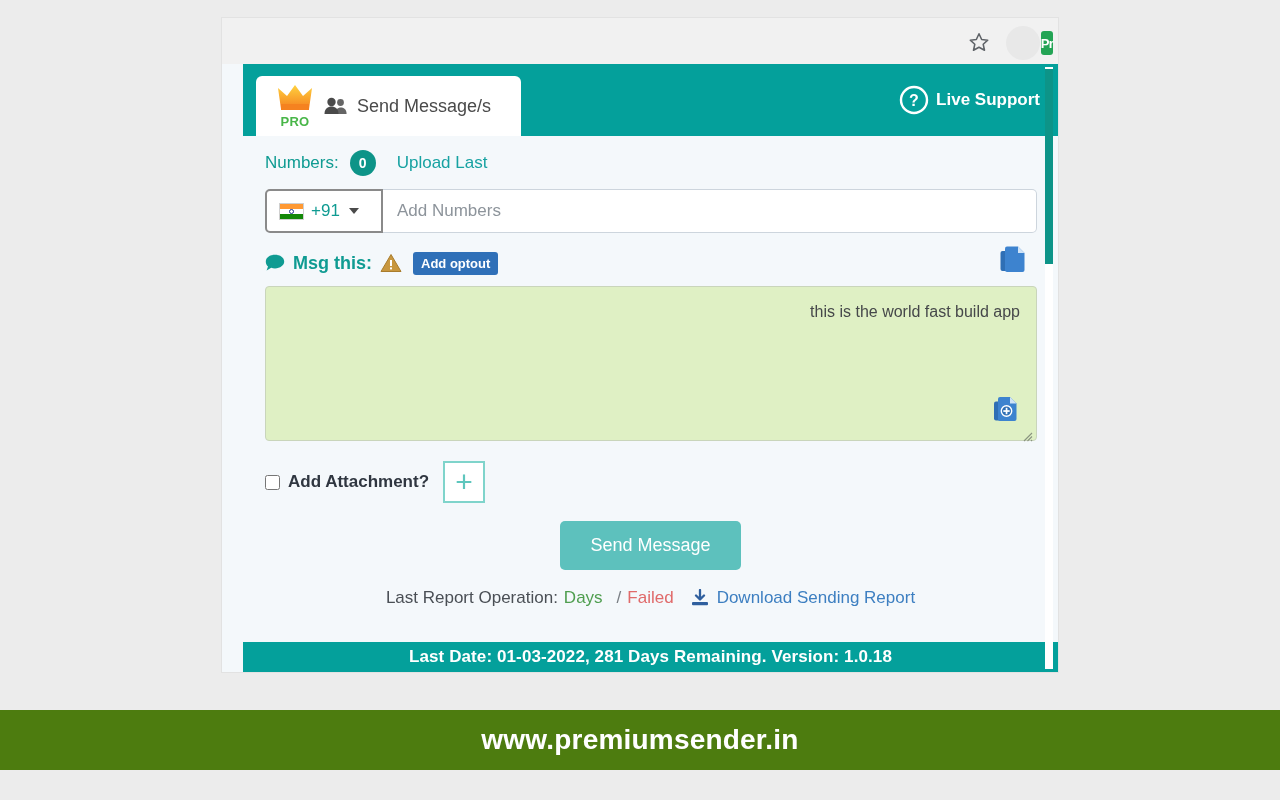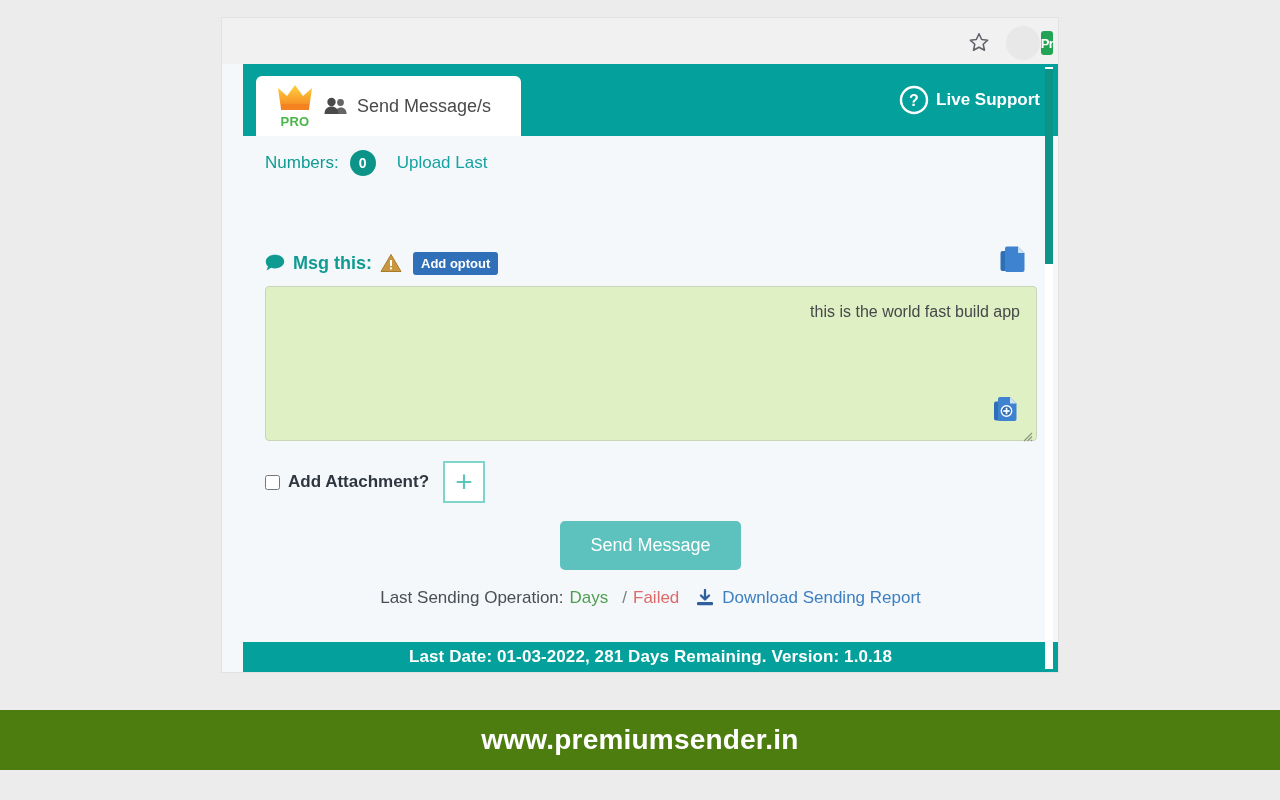--- a/index.html
+++ b/index.html
@@ -357,20 +357,26 @@
           </div>
         </div>
 
         <div class="numbers-row">
           <span class="numbers-label">Numbers:</span>
           <span class="count-badge">0</span>
           <span class="upload-excel">Upload Last</span>
         </div>
 
         <div class="number-input-row">
+          <div class="country-select">
+            <span class="flag"></span>
+            <span class="dial-code">+91</span>
+            <span class="caret-down"></span>
+          </div>
+          <input class="numbers-field" type="text" placeholder="Add Numbers" style="">
         </div>
 
         <div class="msg-label-row">
           <svg width="20" height="18" viewBox="0 0 20 18">
             <path d="M10 0.8 C15.2 0.8 19.2 3.7 19.2 7.6 C19.2 11.4 15.2 14.4 10 14.4 C8.6 14.4 7.3 14.2 6.2 13.8 L1.6 16.6 L3 12.6 C1.5 11.3 0.8 9.6 0.8 7.6 C0.8 3.7 4.8 0.8 10 0.8 Z" fill="#0f9b92"></path>
           </svg>
           <span class="msg-text-label">Msg this:</span>
           <svg width="22" height="20" viewBox="0 0 22 20">
             <path d="M11 1.5 L21 18.5 L1 18.5 Z" fill="#c8973f" stroke="#a97c2c" stroke-width="1"></path>
             <rect x="10" y="7" width="2" height="6" fill="#ffffff"></rect>
@@ -410,21 +416,21 @@
           <span class="plus-button">
             <span class="plus-glyph">+</span>
           </span>
         </div>
 
         <div class="send-wrap">
           <button class="send-button">Send Message</button>
         </div>
 
         <div class="status-row">
-          <span class="status-prefix">Last Sending Operation:</span>
+          <span class="status-prefix">Last Report Operation:</span>
           <span class="status-sent">Days</span>
           <span class="status-sep">/</span>
           <span class="status-failed">Failed</span>
           <span class="download-link">
             <svg width="20" height="18" viewBox="0 0 20 18">
               <path d="M10 1 L10 8.5 M6 6.5 L10 10.5 L14 6.5" stroke="#2f5f9e" stroke-width="2.3" fill="none" stroke-linecap="round" stroke-linejoin="round"></path>
               <rect x="2" y="13" width="16" height="3.2" rx="1" fill="#2f5f9e"></rect>
             </svg>
             <span>Download Sending Report</span>
           </span>

